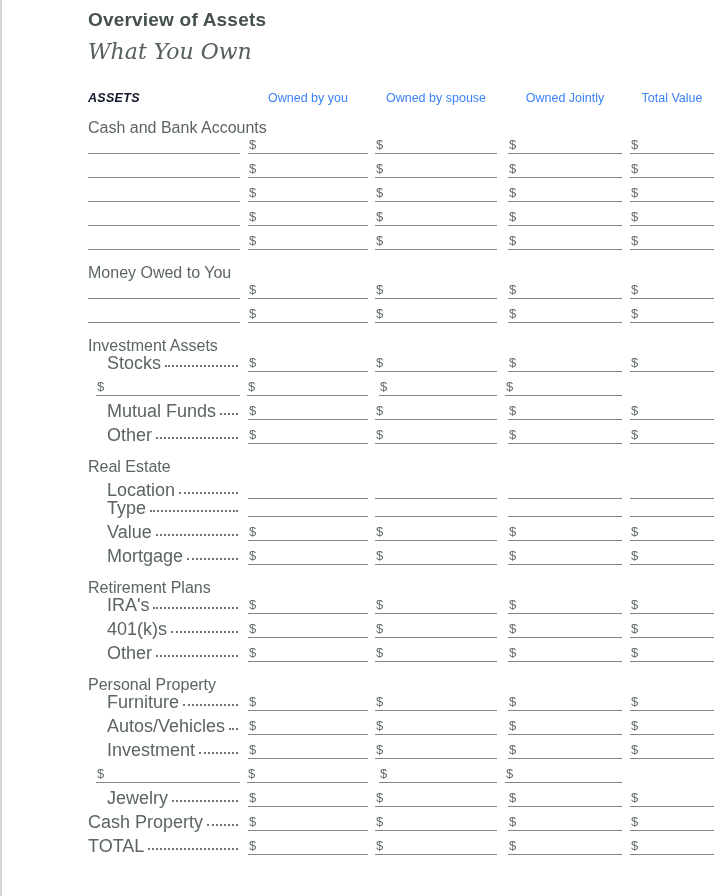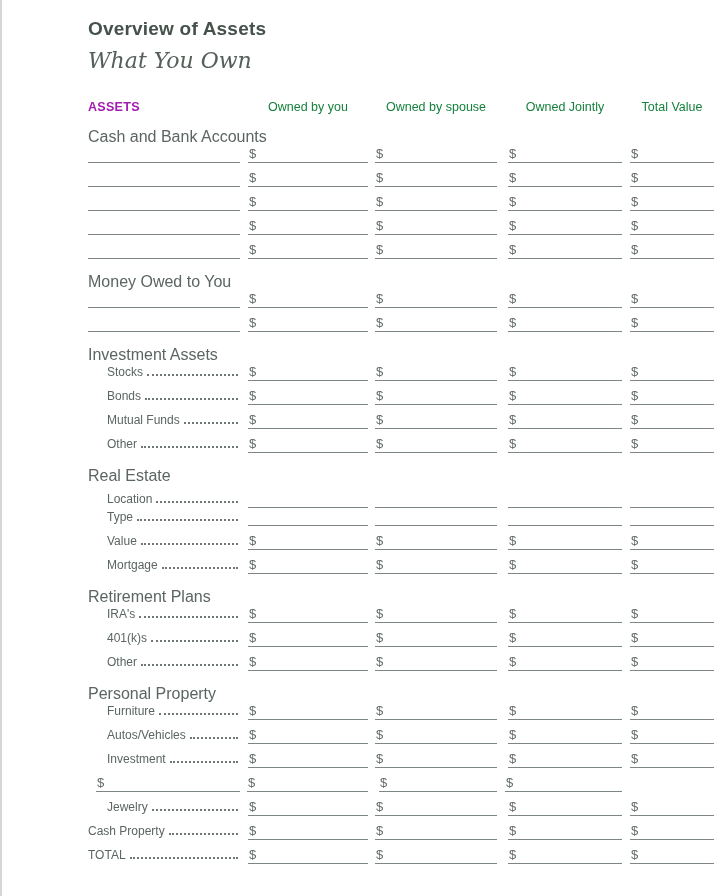--- a/index.html
+++ b/index.html
@@ -7,45 +7,45 @@
     width:718px;height:896px;
     background:#ffffff;
     border-left:2px solid #d6d6d6;
     box-sizing:border-box;
     position:relative;
     overflow:hidden;
     font-family:"Liberation Sans", sans-serif;
   }
   .content{
     position:absolute;
-    left:86px; top:17px; width:626px;
+    left:86px; top:8px; width:626px;
   }
   .page-title{
     font-size:19px; line-height:24px; font-weight:700;
     color:#45514b; letter-spacing:.2px;
   }
   .page-subtitle{
     font-family:"DejaVu Serif", serif;
     font-style:italic;
     font-size:22px; line-height:32px;
     margin-top:4px;
     color:#55605a;
   }
   .grid{
     display:grid;
     grid-template-columns:152px 128px 129px 125px 92px;
   }
   .header-row{ margin-top:21px; height:16px; align-items:end;}
   .col-head{
-    font-size:12.5px; color:#15803d; text-align:center;
+    font-size:12.5px; color:#3b82f6; text-align:center;
     white-space:nowrap;
   }
   .assets-head{
     font-size:12.5px; font-weight:700; letter-spacing:.3px;
-    color:#a21caf; text-align:left;
+    color:#0f172a; text-align:left;font-style:italic;
   }
   .gap1{padding-left:8px;} .gap2{padding-left:7px;}
   .gap3{padding-left:11px;} .gap4{padding-left:8px;}
   #sections{margin-top:2px;}
   .section-title{
     margin-top:14px; line-height:17px;
     font-size:16px; color:#5b6561;
   }
   .row{ height:24px; }
   .row.first{ height:18px; }
@@ -60,21 +60,21 @@
     font-size:13px; line-height:13px; color:#636c68;
     margin:0 0 2px 1px;
   }
   .label-cell{
     height:100%;
     display:flex; align-items:flex-end;
     box-sizing:border-box;
   }
   .label-cell.blank{ border-bottom:1px solid #7e8682; }
   .row-label{
-    font-size:12px; line-height:14px; color:#5b6561;
+    font-size:18px; line-height:14px; color:#5b6561;
     margin-bottom:2px; white-space:nowrap;
   }
   .row-label.indent{ padding-left:19px; }
   .leader{
     flex:1 1 auto;
     border-bottom:2px dotted #6f7774;
     margin:0 2px 5px 4px;
     min-width:6px;
   }
 </style>
@@ -278,24 +278,20 @@
             <span class="dollar">$</span>
           </div>
         </div>
         <div class="cell gap4">
           <div class="fill">
             <span class="dollar">$</span>
           </div>
         </div>
       </div>
       <div class="grid row">
-        <div class="label-cell">
-          <span class="row-label indent">Bonds</span>
-          <span class="leader"></span>
-        </div>
         <div class="cell gap1">
           <div class="fill">
             <span class="dollar">$</span>
           </div>
         </div>
         <div class="cell gap2">
           <div class="fill">
             <span class="dollar">$</span>
           </div>
         </div>

